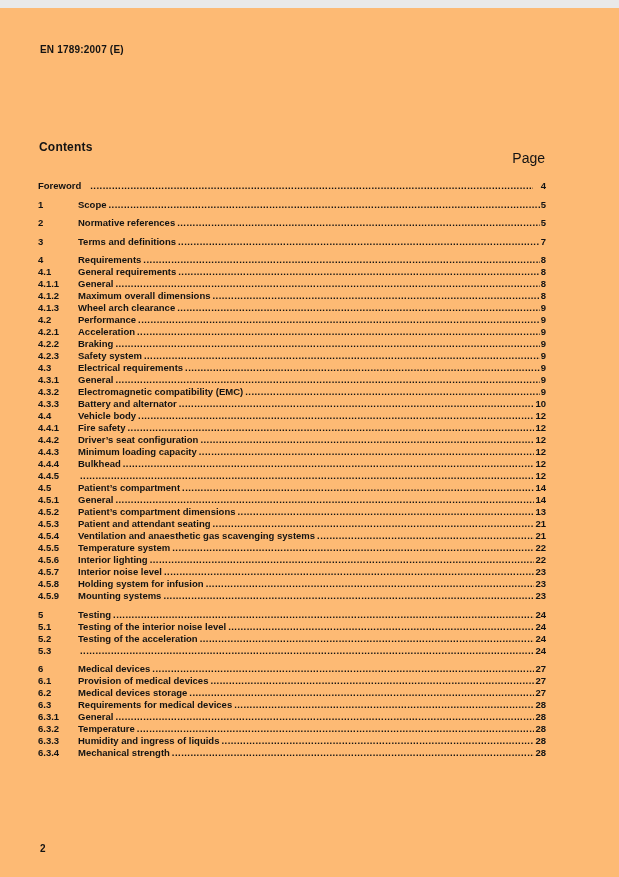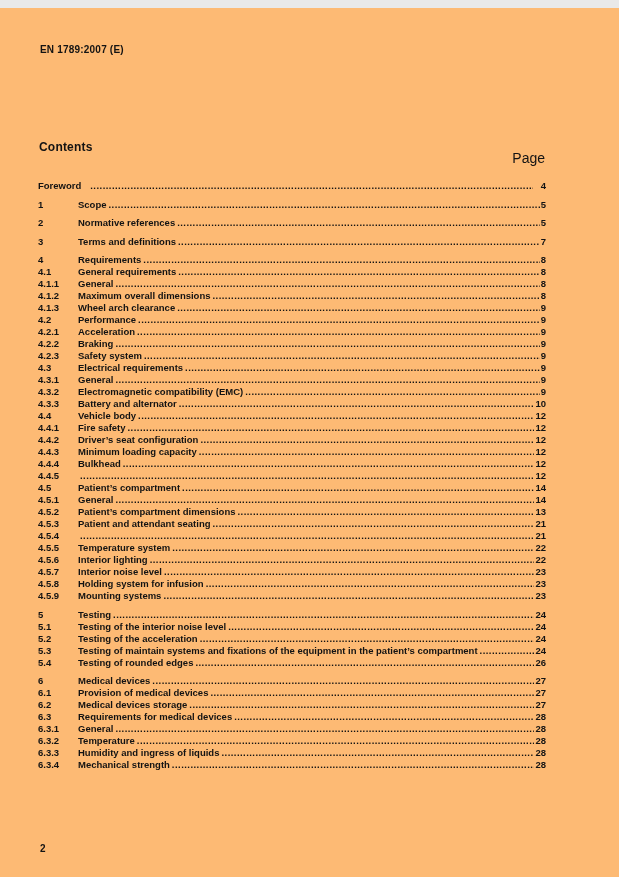--- a/index.html
+++ b/index.html
@@ -236,20 +236,21 @@
         <span class="pagenum">13</span>
       </div>
       <div class="row">
         <span class="num">4.5.3</span>
         <span class="title">Patient and attendant seating</span>
         <span class="leader"></span>
         <span class="pagenum">21</span>
       </div>
       <div class="row">
         <span class="num">4.5.4</span>
+        <span class="title">Ventilation and anaesthetic gas scavenging systems</span>
         <span class="leader"></span>
         <span class="pagenum">21</span>
       </div>
       <div class="row">
         <span class="num">4.5.5</span>
         <span class="title">Temperature system</span>
         <span class="leader"></span>
         <span class="pagenum">22</span>
       </div>
       <div class="row">
@@ -289,29 +290,22 @@
         <span class="pagenum">24</span>
       </div>
       <div class="row">
         <span class="num">5.2</span>
         <span class="title">Testing of the acceleration</span>
         <span class="leader"></span>
         <span class="pagenum">24</span>
       </div>
       <div class="row">
         <span class="num">5.3</span>
-        <span class="title">Testing of maintain systems and fixations of the equipment in the patient’s compartment</span>
         <span class="leader"></span>
         <span class="pagenum">24</span>
-      </div>
-      <div class="row">
-        <span class="num">5.4</span>
-        <span class="title">Testing of rounded edges</span>
-        <span class="leader"></span>
-        <span class="pagenum">26</span>
       </div>
       <div class="row major">
         <span class="num">6</span>
         <span class="title">Medical devices</span>
         <span class="leader"></span>
         <span class="pagenum">27</span>
       </div>
       <div class="row">
         <span class="num">6.1</span>
         <span class="title">Provision of medical devices</span>

